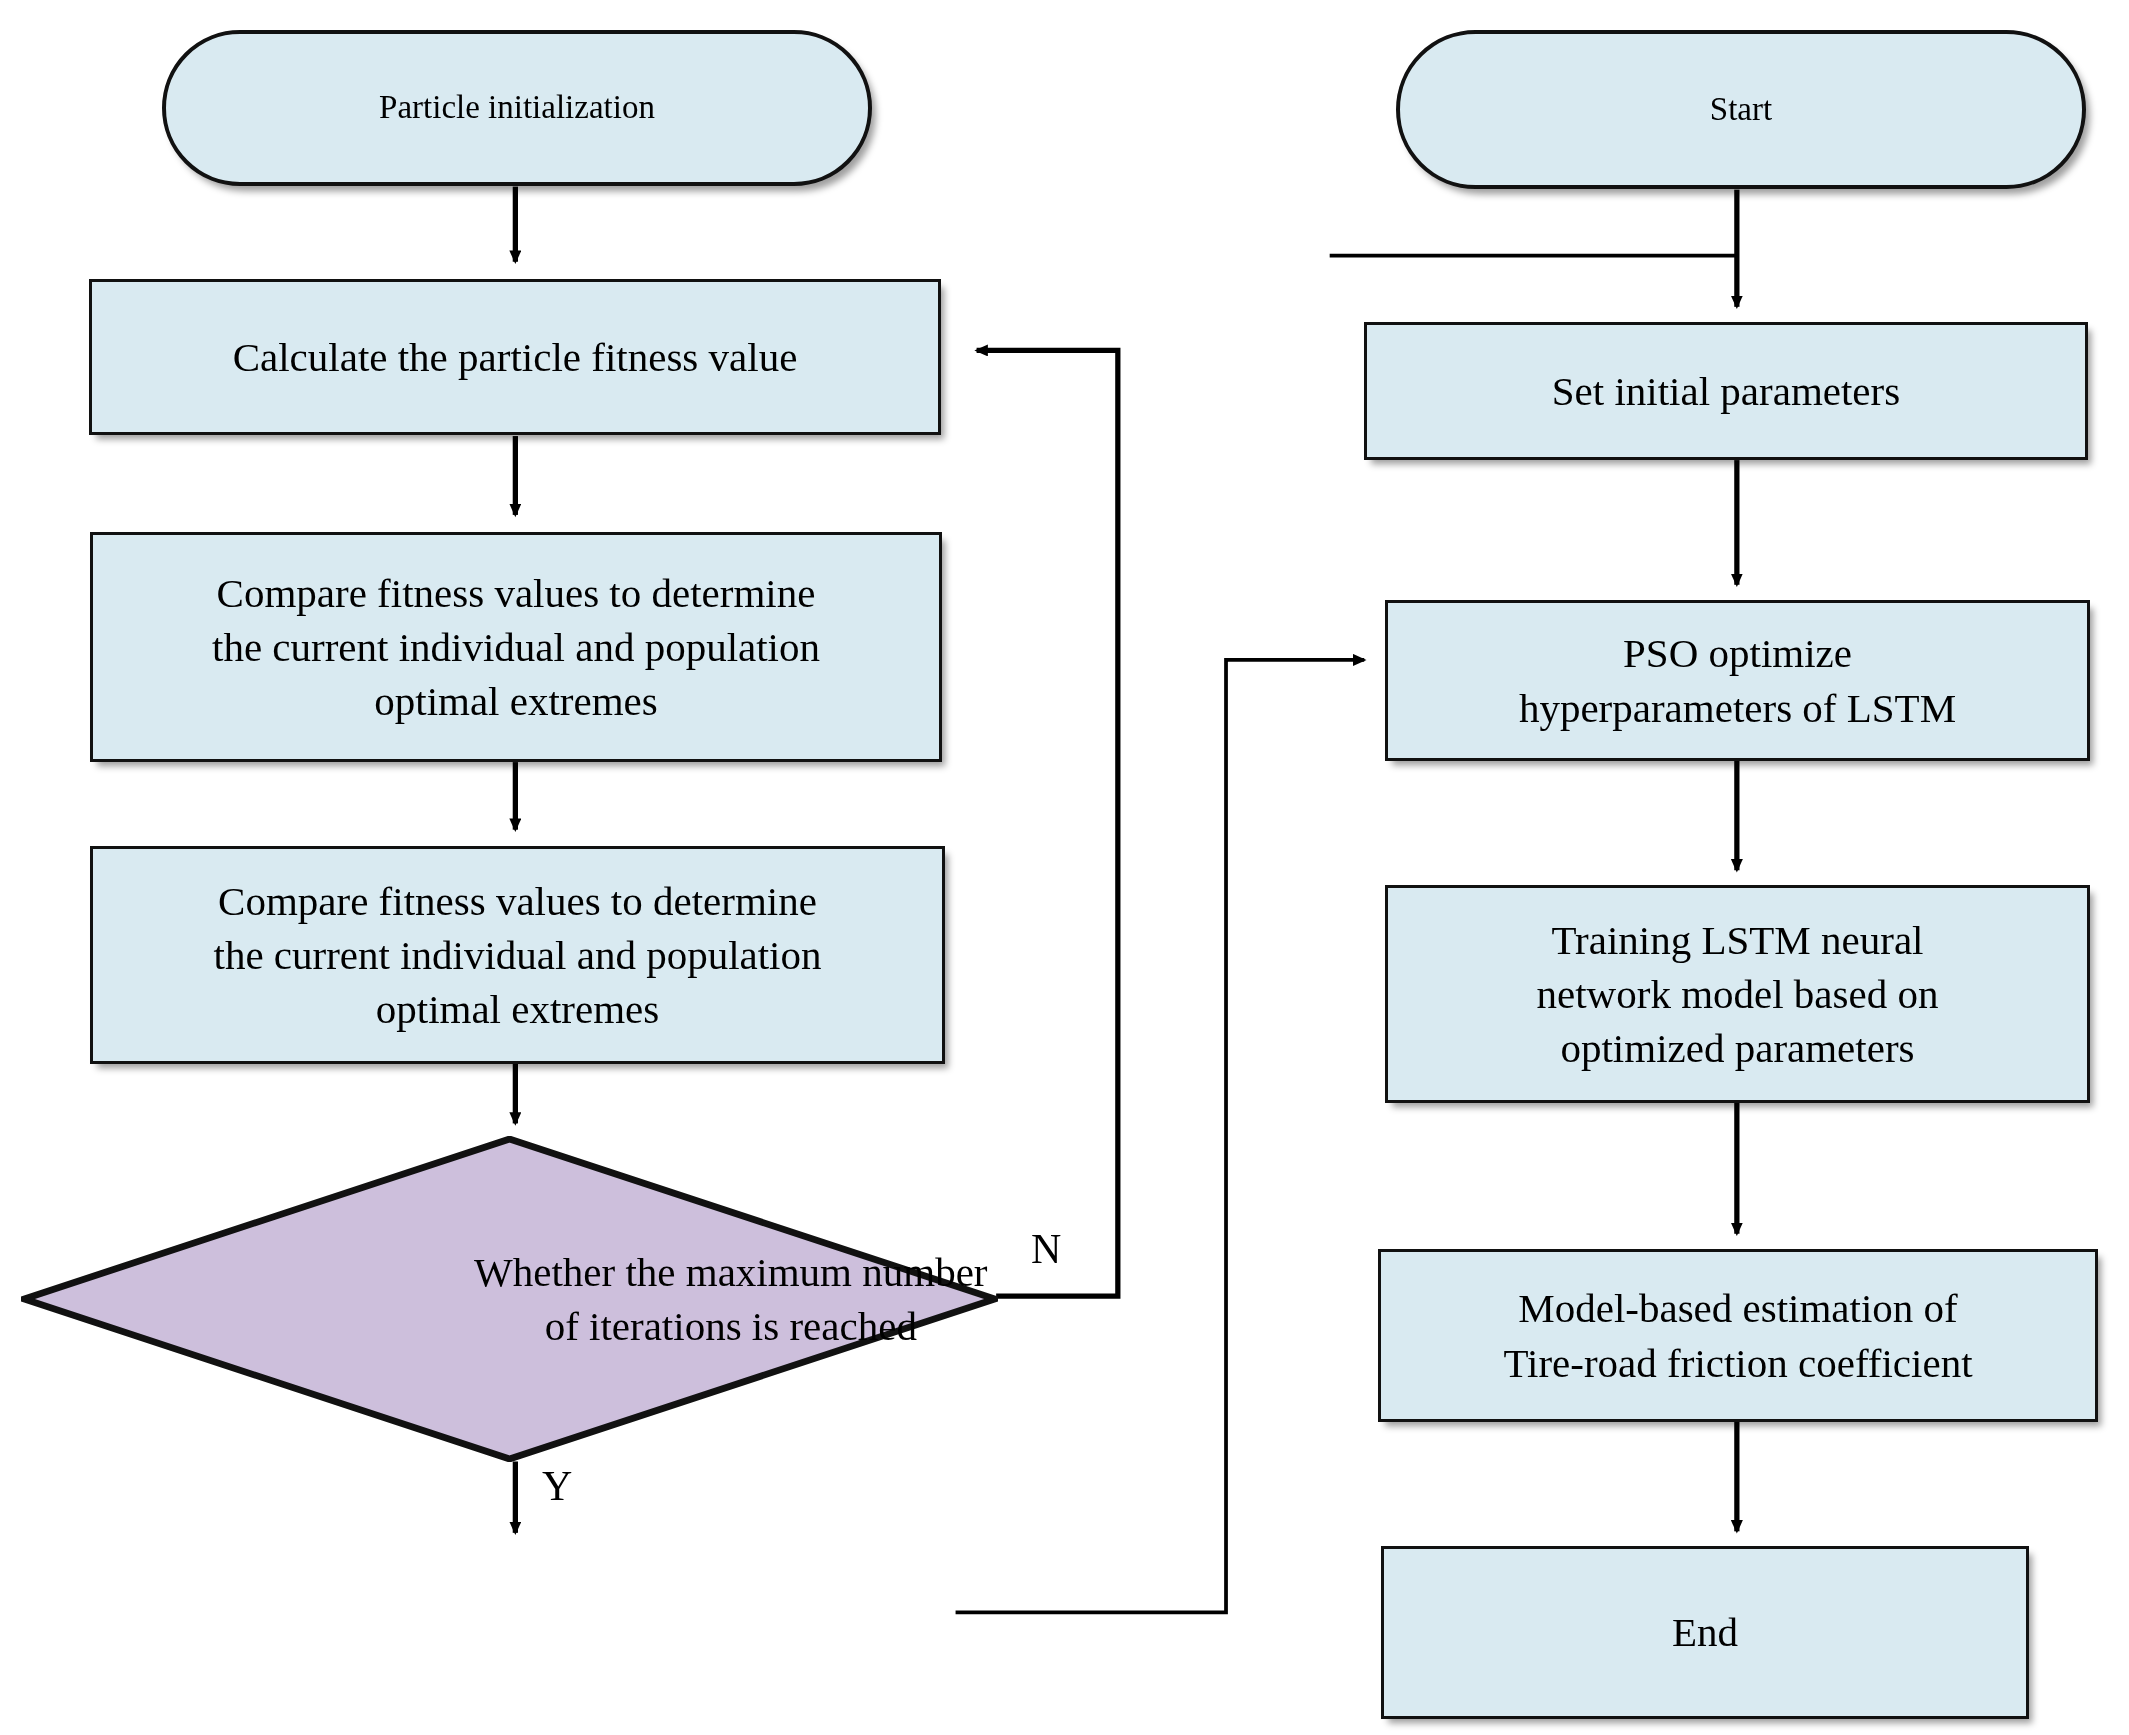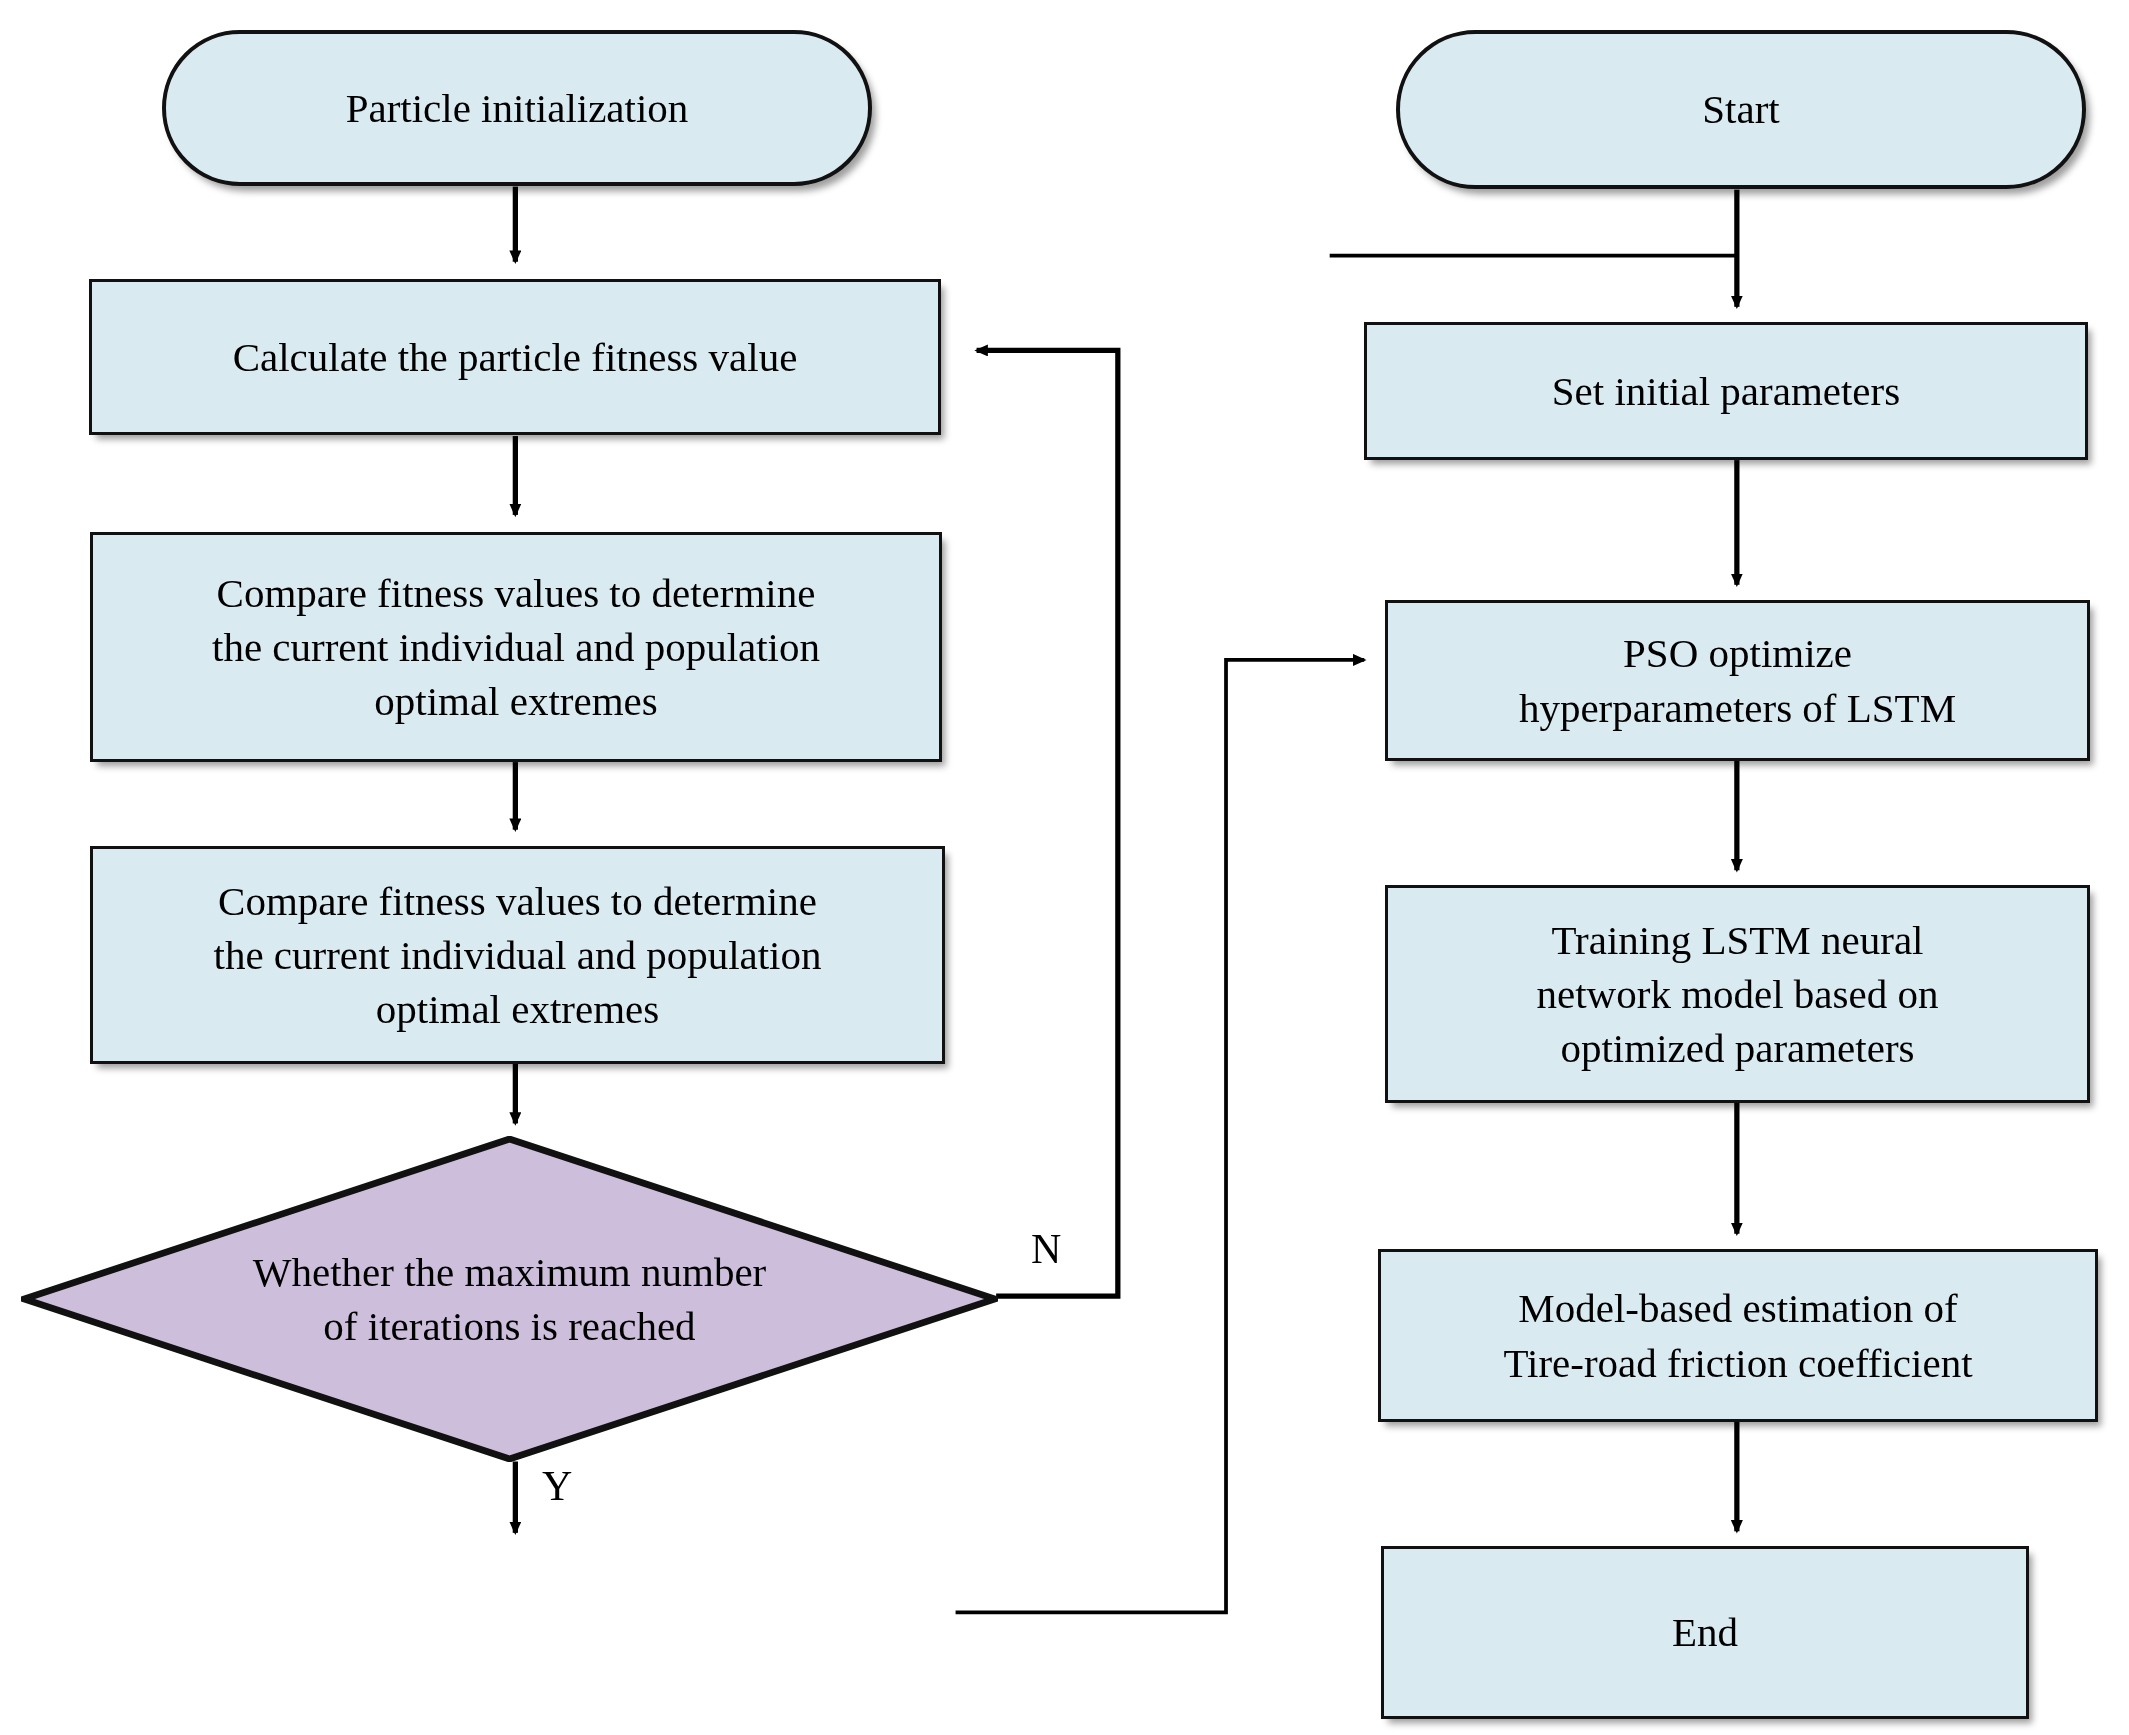--- a/index.html
+++ b/index.html
@@ -41,21 +41,21 @@
     background:#D9EAF1;
     border:3.8px solid #111111;
     box-shadow:5.3px 6px 6.8px -1.5px rgba(0,0,0,0.38);
     font-size:41px;
   }
   .term{
     background:#D9EAF1;
     border:4.5px solid #111111;
     border-radius:81px;
     box-shadow:5.3px 6.8px 7.5px -1.5px rgba(0,0,0,0.38);
-    font-size:41px;
+    font-size:33px;
   }
   
   .decision{
     background:transparent;
     border:0;
     font-size:41px;
     z-index:3;
   }
   .decision .dshape{
     position:absolute;
@@ -162,21 +162,21 @@
 the current individual and population
 optimal extremes</span>
   </div>
 
   <div class="node proc" style="left:90px;top:846px;width:855px;height:218px;">
     <span class="lbl">Compare fitness values to determine
 the current individual and population
 optimal extremes</span>
   </div>
 
-  <div class="node decision" style="left:21px;top:1136px;width:977px;height:326px;">
+  <div class="node decision" style="left:21px;top:1136px;width:977px;height:326px;justify-content:flex-end;">
     <div class="dshape"></div>
     <svg class="dedge" viewBox="0 0 1300 434" preserveAspectRatio="none">
       <polygon points="650,4 1296,217 650,430 4,217" fill="none" stroke="#111111" stroke-width="9"></polygon>
     </svg>
     <span class="lbl">Whether the maximum number
 of iterations is reached</span>
   </div>
 
 
   <div class="node term" style="left:1396px;top:30px;width:690px;height:159px;">

